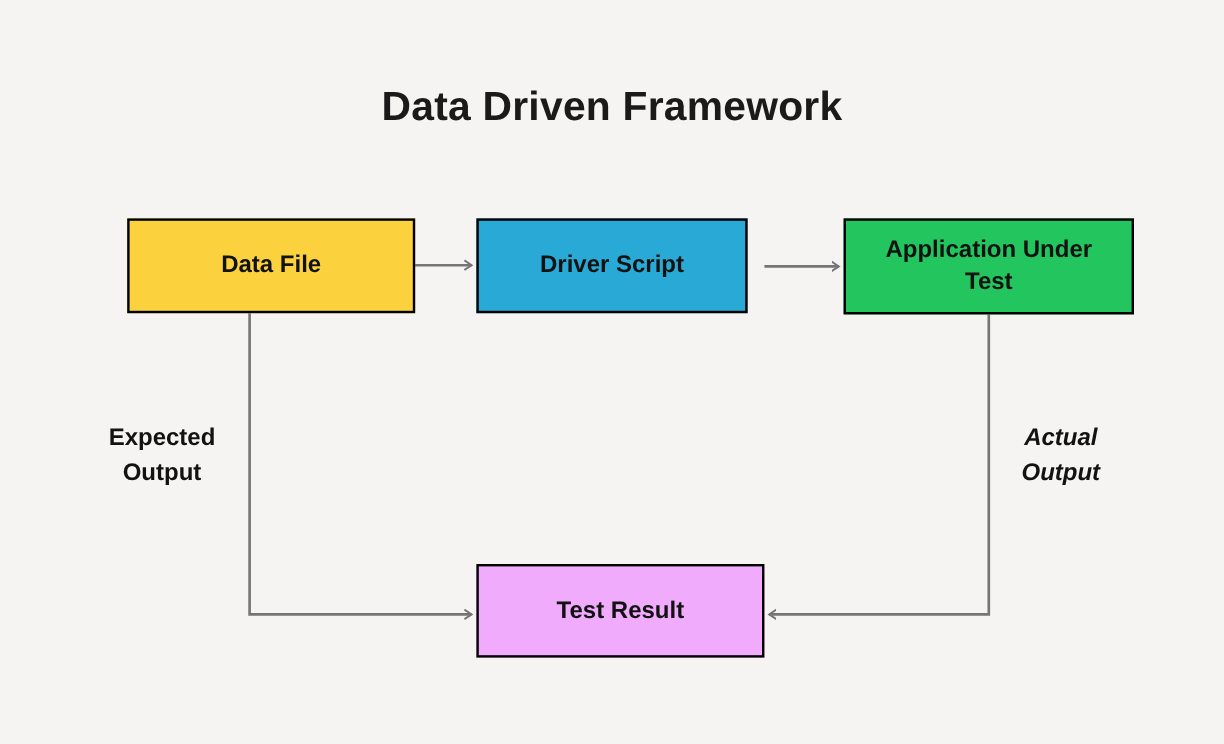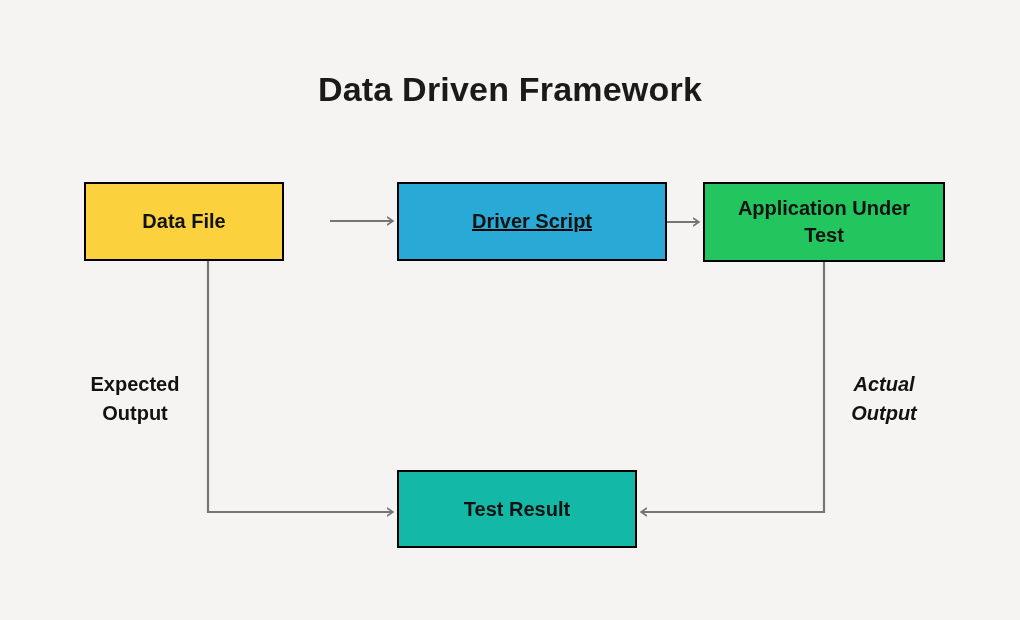--- a/index.html
+++ b/index.html
@@ -52,34 +52,33 @@
     border: 2px solid var(--node_border, #000);
     box-sizing: border-box;
     text-align: center;
   }
   .node-label {
     font-size: 20px;
     font-weight: 700;
     line-height: 27px;
     color: var(--node_text, #121212);
   }
-  .node-datafile     { left: 84px;  top: 182px; width: 200px; height: 79px; }
-  .node-driverscript { left: 397px; top: 182px; width: 270px; height: 79px; text-decoration: underline; }
+  .node-datafile     { left: 106px;  top: 182px; width: 240px; height: 79px; }
+  .node-driverscript { left: 397px; top: 182px; width: 226px; height: 79px; }
   .node-aut          { left: 703px; top: 182px; width: 242px; height: 80px; }
   .node-aut .node-label { max-width: 208px; }
   .node-testresult   { left: 397px; top: 470px; width: 240px; height: 78px; }
   .edge-label {
     position: absolute;
     width: 110px;
     text-align: center;
     font-size: 20px;
     font-weight: 700;
     line-height: 29px;
     color: var(--node_text, #121212);
-    margin-top: 19px;
   }
   .edge-label.left  { left: 80px;  top: 351px; }
   .edge-label.right { left: 829px; top: 351px; font-style: italic; }
 </style>
 </head>
 <body>
 
 <div class="canvas">
 
   <div class="title">Data Driven Framework</div>
@@ -101,21 +100,21 @@
   </div>
 
   <div class="node node-driverscript" style="background-color: rgb(41, 169, 214);">
     <span class="node-label">Driver Script</span>
   </div>
 
   <div class="node node-aut" style="background-color: #22c55e;">
     <span class="node-label">Application Under Test</span>
   </div>
 
-  <div class="node node-testresult" style="background-color: #14b8a6;">
+  <div class="node node-testresult" style="background-color: #f0abfc;">
     <span class="node-label">Test Result</span>
   </div>
 
   <div class="edge-label left">Expected Output</div>
 
   <div class="edge-label right">Actual Output</div>
 
 </div>
 
 </body></html>

